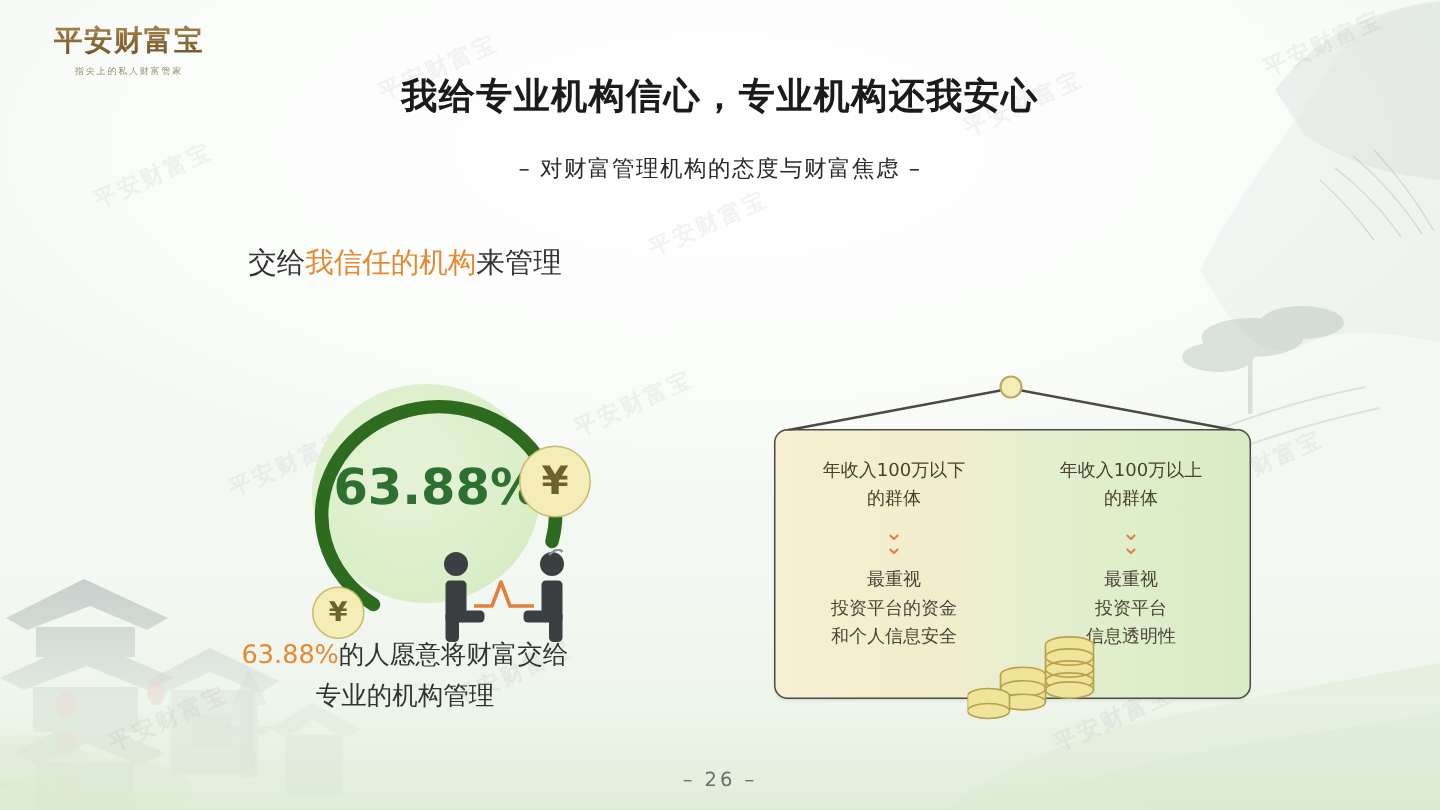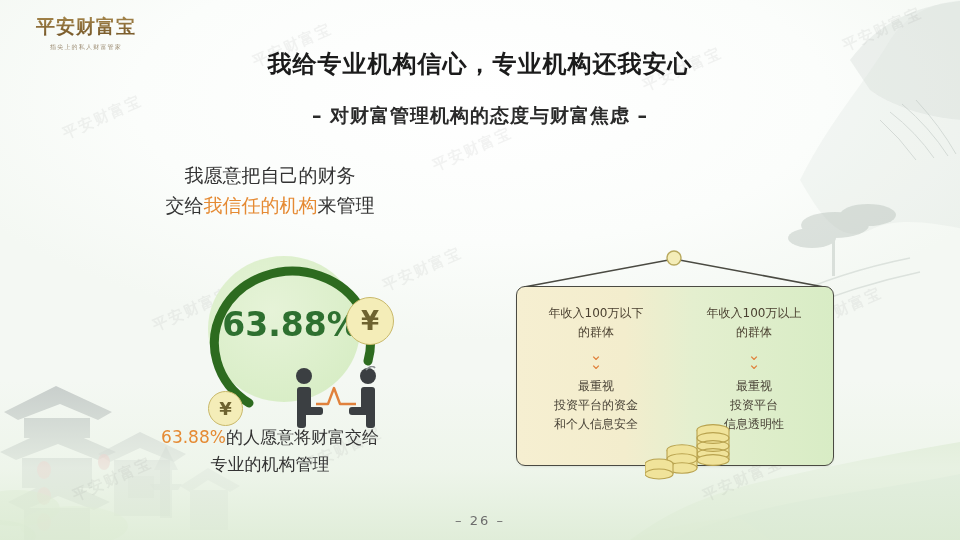--- a/index.html
+++ b/index.html
@@ -53,21 +53,21 @@
   }
 
   
   .title{
     position:absolute;left:0;right:0;top:48px;text-align:center;
     font-size:24px;font-weight:bold;color:#1b1b1b;letter-spacing:1px;
     font-family:"DejaVu Sans",sans-serif;
   }
   .subtitle{
     position:absolute;left:0;right:0;top:103px;text-align:center;
-    font-size:19px;font-weight:bold;color:#2a2a2a;letter-spacing:1px;
+    font-size:15px;font-weight:normal;color:#2a2a2a;letter-spacing:1px;
     font-family:"DejaVu Sans",sans-serif;
   }
 
   
   .col-head{
     position:absolute;text-align:center;
     font-size:19px;line-height:30px;color:#333333;
     font-family:"DejaVu Sans",sans-serif;
   }
   .col-head.left{left:98px;top:160px;width:344px;}
@@ -232,21 +232,20 @@
 
   <div class="logo">
     <div class="logo-main">平安财富宝</div>
     <div class="logo-sub">指尖上的私人财富管家</div>
   </div>
 
   <div class="title">我给专业机构信心，专业机构还我安心</div>
   <div class="subtitle">– 对财富管理机构的态度与财富焦虑 –</div>
 
   <div class="col-head left">
-    <div>我愿意把自己的财务</div>
     <div>
       <span>交给</span><span class="hl">我信任的机构</span><span>来管理</span>
     </div>
   </div>
 
 
   <div class="donut-wrap">
     <div class="donut-fill"></div>
     <svg width="210" height="185" viewBox="0 0 210 185" style="position:absolute;left:0;top:0;">
       <path d="M63 160 A78 72 0 1 1 182 118" fill="none" stroke="#2d6b1f" stroke-width="9" stroke-linecap="round"></path>

